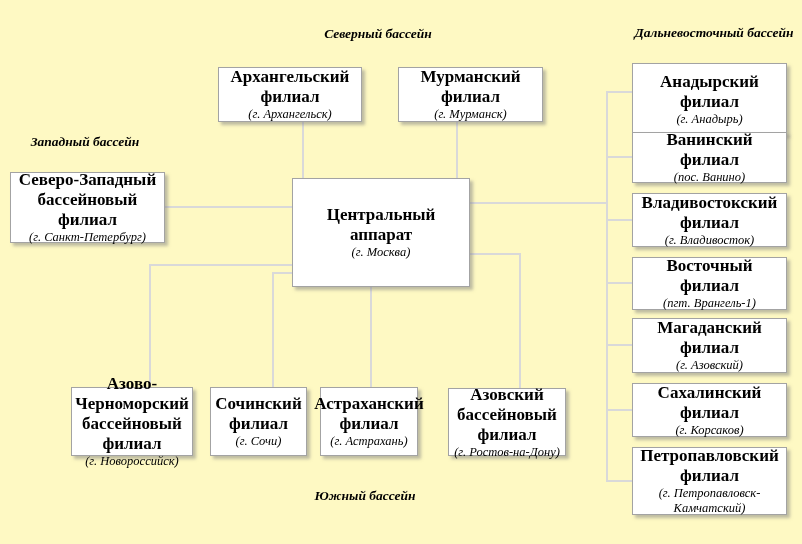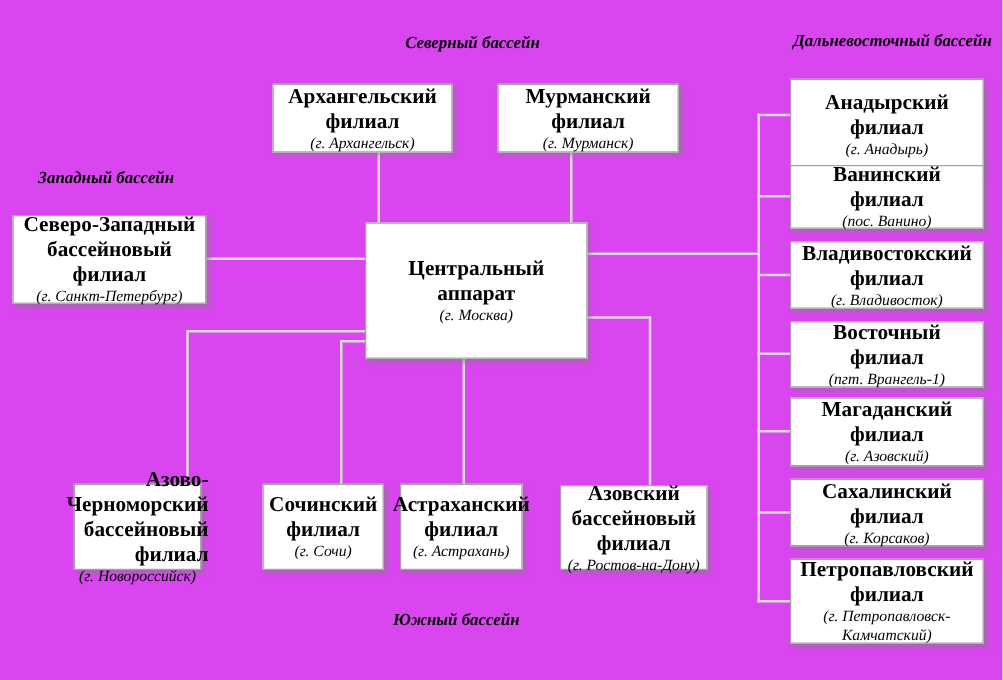--- a/index.html
+++ b/index.html
@@ -1,20 +1,20 @@
 <!DOCTYPE html>
 <html lang="ru"><head>
 <meta charset="utf-8">
 <style>
   html, body { margin: 0; padding: 0; background: #ffffff; }
   .canvas {
     position: relative;
     width: 802px;
     height: 544px;
-    background: #d946ef;
+    background: #fef9c3;
     font-family: "Liberation Serif", "DejaVu Serif", serif;
     color: #000000;
     overflow: hidden;
   }
   .line { position: absolute; background: #d9d9d9; }
   .node {
     position: absolute;
     background: #ffffff;
     border: 1px solid #a3a3a3;
     box-shadow: 3px 3px 3px rgba(128,128,128,0.5);
@@ -79,21 +79,21 @@
   <div class="node" style="left:10px; top:172px; width:155px; height:71px;">
     <div class="title">Северо-Западный бассейновый филиал</div>
     <div class="loc">(г. Санкт-Петербург)</div>
   </div>
 
   <div class="node" style="left:292px; top:178px; width:178px; height:109px;">
     <div class="title">Центральный аппарат</div>
     <div class="loc">(г. Москва)</div>
   </div>
 
-  <div class="node" style="left:59px; top:387px; width:102px; height:69px;text-align:right;">
+  <div class="node" style="left:71px; top:387px; width:122px; height:69px;">
     <div class="title">Азово-Черноморский бассейновый филиал</div>
     <div class="loc">(г. Новороссийск)</div>
   </div>
   <div class="node" style="left:210px; top:387px; width:97px; height:69px;">
     <div class="title">Сочинский филиал</div>
     <div class="loc">(г. Сочи)</div>
   </div>
   <div class="node" style="left:320px; top:387px; width:98px; height:69px;">
     <div class="title">Астраханский филиал</div>
     <div class="loc">(г. Астрахань)</div>

